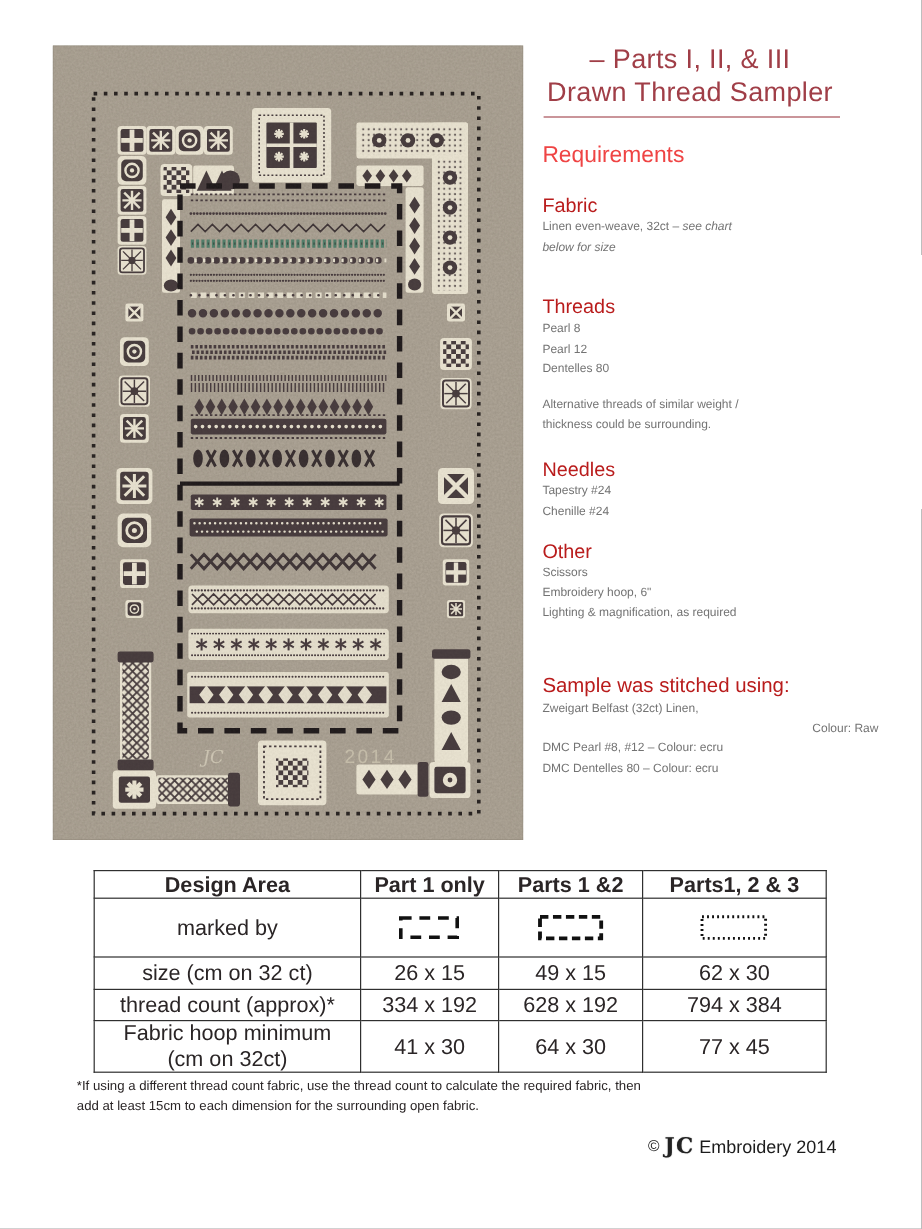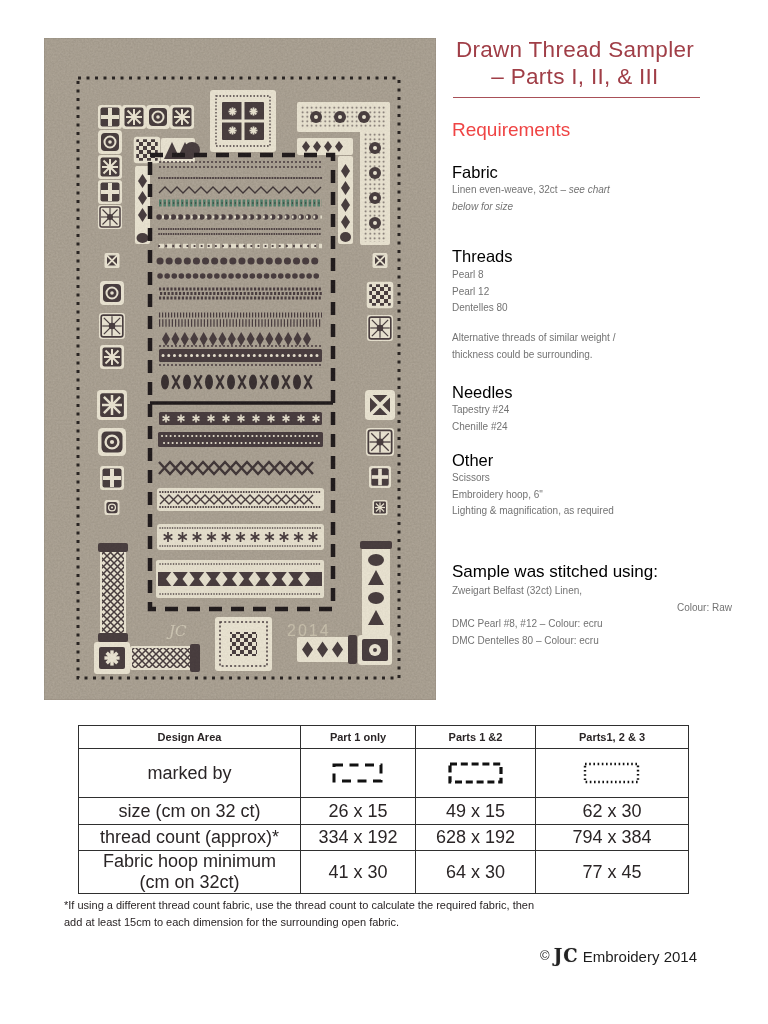--- a/index.html
+++ b/index.html
@@ -4,30 +4,30 @@
 <style>
   html,body{margin:0;padding:0;background:#888;}
   .page{position:relative;width:768px;height:1024px;background:#ffffff;overflow:hidden;
         font-family:"Liberation Sans",sans-serif;color:#2a2526;}
   .abs{position:absolute;}
   
   .title{left:440px;top:36px;width:270px;text-align:center;font-size:22.5px;line-height:27px;
          color:#a03e47;letter-spacing:0.3px;}
   .title-rule{left:453px;top:97px;width:247px;height:0;border-top:1.6px solid #a85058;}
   .h-req{left:452px;top:119px;font-size:19px;color:#ef4444;}
-  .h-sec{font-size:16.5px;color:#000000;}
+  .h-sec{font-size:16.5px;color:#b91c1c;}
   .body-txt{font-size:10px;line-height:16.5px;color:#737373;}
   .italic{font-style:italic;}
   .indent{margin-left:30px;text-align:right;}
   
   table.spec{position:absolute;left:78px;top:725px;width:610px;border-collapse:collapse;
              table-layout:fixed;}
   table.spec td,table.spec th{border:1.4px solid #2f2f2f;text-align:center;vertical-align:middle;
              font-size:18px;padding:0;}
-  table.spec th{font-size:11px;font-weight:bold;}
+  table.spec th{font-size:18px;font-weight:bold;}
   .c0{width:222px;}.c1{width:115px;}.c2{width:120px;}.c3{width:153px;}
   .marker-svg{display:block;margin:0 auto;}
   
   .footnote{left:64px;top:897px;width:660px;font-size:11px;line-height:17px;}
   .footer{left:0;top:945px;width:697px;text-align:right;font-size:15px;color:#1d1d1d;}
   .monogram{font-family:"DejaVu Serif",serif;font-weight:bold;font-size:18px;letter-spacing:1px;
             color:#222;text-shadow:0 0 1px #9a9a9a;}
   .copy{font-size:13px;vertical-align:2px;}
   
   .photo{left:44px;top:38px;width:392px;height:662px;}
@@ -413,22 +413,22 @@
       </g>
 
       <text x="125" y="598" font-family="DejaVu Serif, serif" font-style="italic" font-size="15" fill="#d6cfbc" opacity="0.85">JC</text>
       <text x="243" y="598" font-family="Liberation Sans, sans-serif" font-size="16" letter-spacing="2" fill="#ccc4b0" opacity="0.9">2014</text>
 
       <rect x="0" y="0" width="392" height="662" filter="url(#fnoise)" opacity="0.22"></rect>
     </svg>
   </div>
 
   <div class="abs title">
+    <div>– Parts I, II, &amp; III</div>
     <div>Drawn Thread Sampler</div>
-    <div>– Parts I, II, &amp; III</div>
   </div>
   <div class="abs title-rule"></div>
 
   <div class="abs h-req">Requirements</div>
 
   <div class="abs h-sec" style="left:452px;top:163px;">Fabric</div>
   <div class="abs body-txt" style="left:452px;top:182px;width:260px;">
     <span>Linen even-weave, 32ct – </span><span class="italic">see chart</span><br>
     <span class="italic">below for size</span>
   </div>

